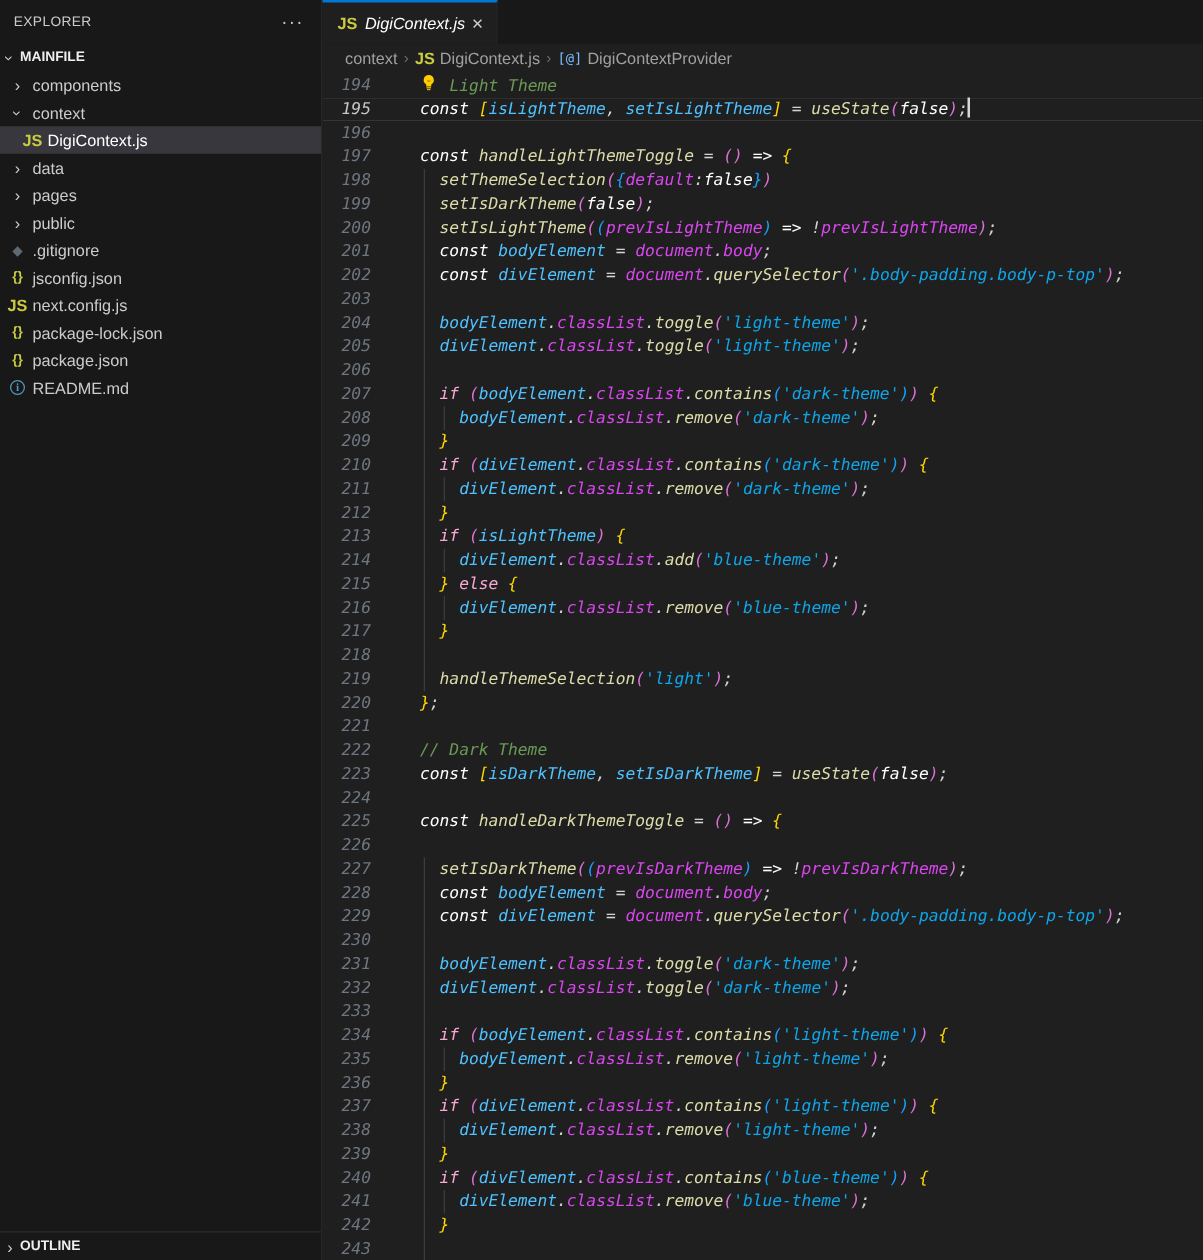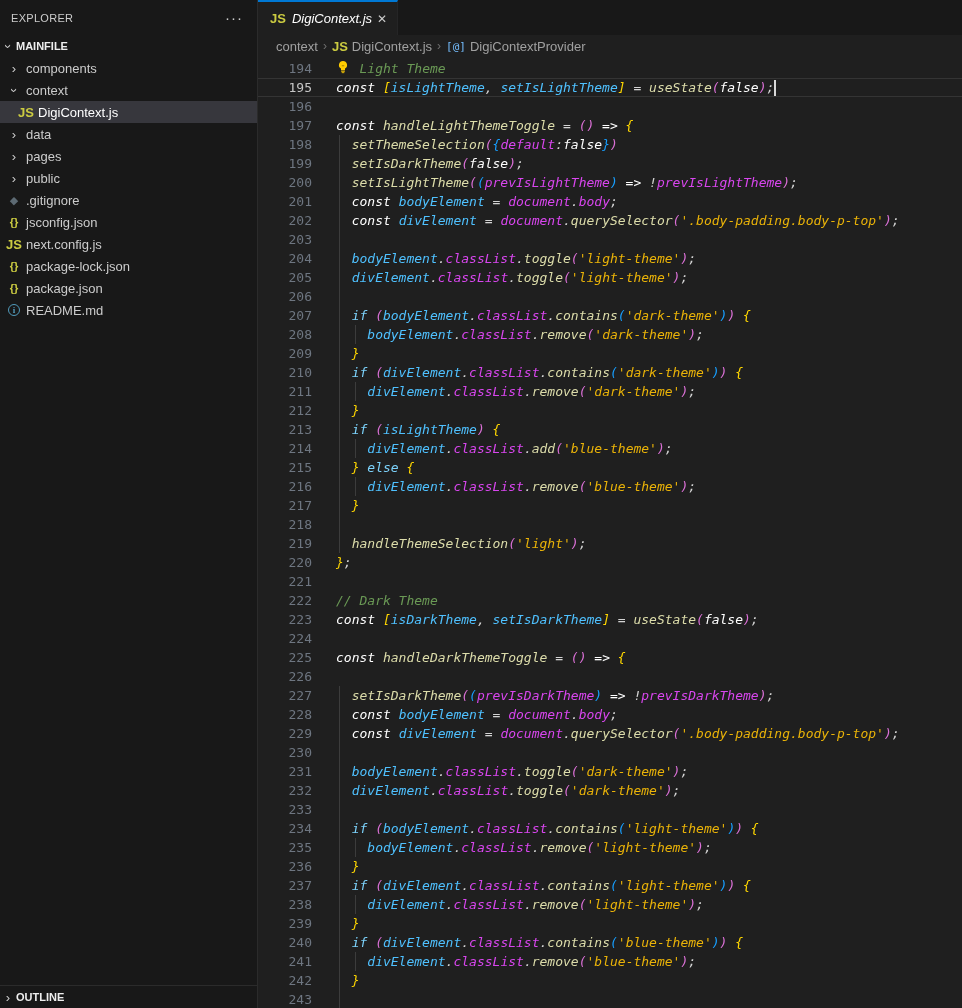--- a/index.html
+++ b/index.html
@@ -46,30 +46,30 @@
   .crumb { display:flex; align-items:center; cursor:pointer; }
   .crumb-sep { color:#6e6e6e; margin:0 5px; font-size:12px; }
   .crumb .icon-js { margin-right:4px; }
   .symbol-icon { color:#75beff; font-size:11px; font-family:"DejaVu Sans Mono",monospace; margin-right:4px; }
 
   
   .code { flex:1; padding-top:2px; font-family:"DejaVu Sans Mono",monospace; font-size:13px;
           line-height:19px; overflow:hidden; }
   .code-line { display:flex; height:19px; position:relative; cursor:text; }
   .code-line.active { box-shadow: inset 0 1px 0 #343434, inset 0 -1px 0 #343434; }
-  .ln { width:54px; text-align:right; color:#6e7681; flex:none; user-select:none; }
+  .ln { width:54px; text-align:center; color:#6e7681; flex:none; user-select:none;font-style:italic; }
   .code-line.active .ln { color:#c6c6c6; }
   .lc { margin-left:24px; white-space:pre; position:relative; flex:1; color:#d4d4d4; min-width:0;font-style:italic; }
   .guide { position:absolute; top:0; bottom:0; width:1px; background:#3c3c3c; }
   .t-k  { color:#ffffff; }
-  .t-c  { color:#7dd3fc; }
+  .t-c  { color:#f9a8d4; }
   .t-f  { color:#DCDCAA; }
   .t-v  { color:#d946ef; }
   .t-cv { color:#4FC1FF; }
-  .t-s  { color:#eab308; }
+  .t-s  { color:#0ea5e9; }
   .t-cm { color:#6A9955; }
   .t-p  { color:#D4D4D4; }
   .t-b1 { color:#FFD700; }
   .t-b2 { color:#DA70D6; }
   .t-b3 { color:#179FFF; }
   .bulb-wrap { display:inline-block; width:15.7px; vertical-align:middle; }
   .cursor { display:inline-block; width:2px; height:16px; background:#d7d7d7; vertical-align:middle;
             margin-top:-2px; }
 </style>
 </head>

